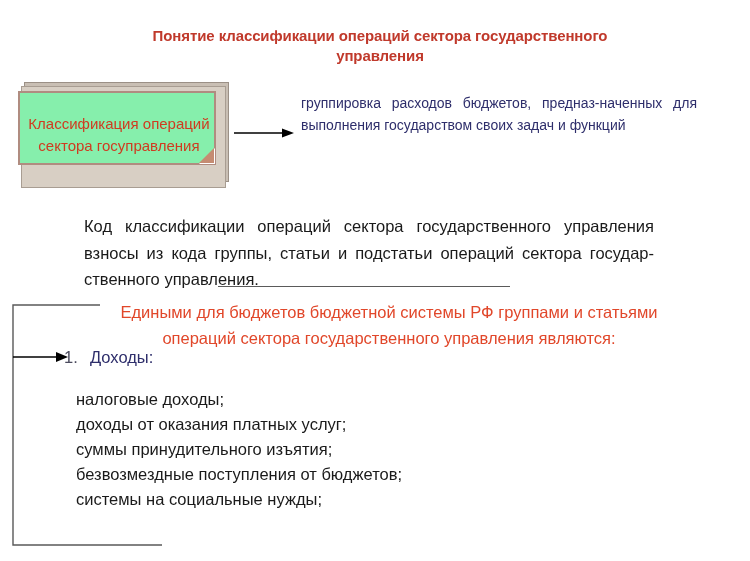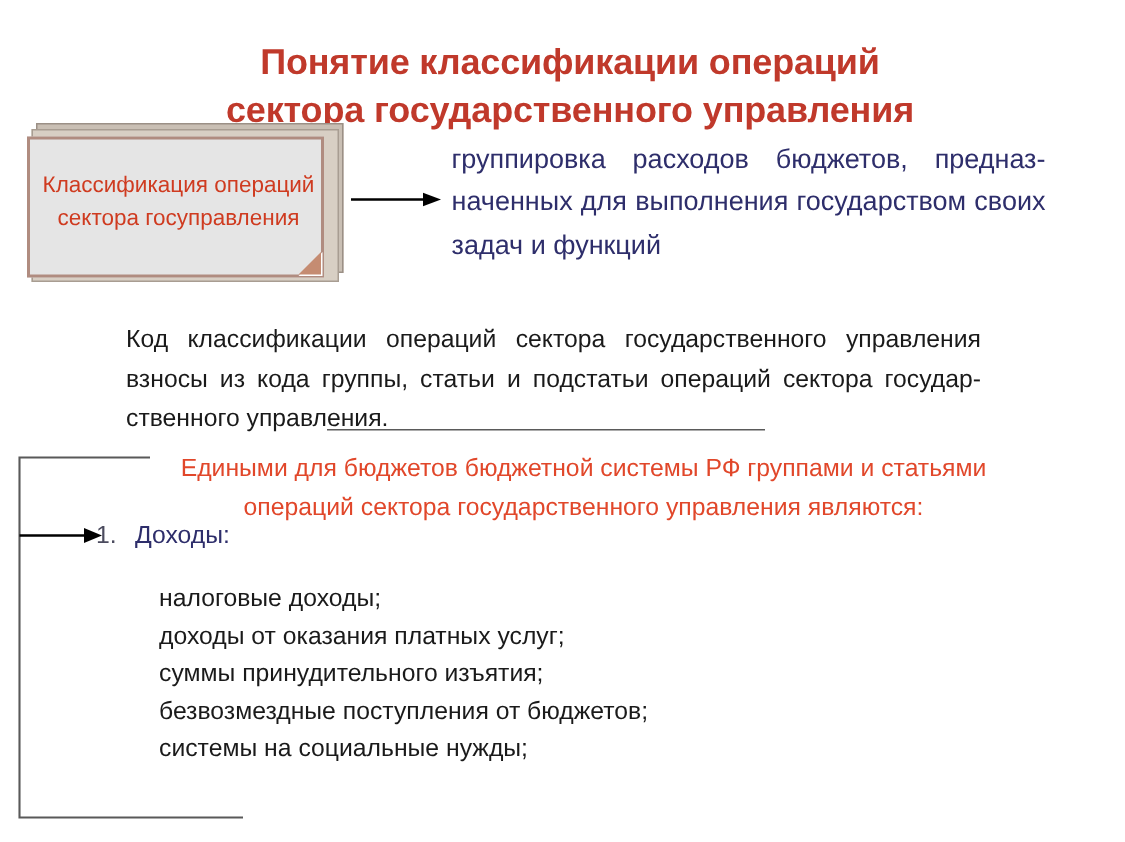--- a/index.html
+++ b/index.html
@@ -18,21 +18,21 @@
     overflow: hidden;
   }
 
   
   .title {
     position: absolute;
     left: 150px;
     top: 26px;
     width: 460px;
     text-align: center;
-    font-size: 24px;
+    font-size: 15px;
     font-weight: bold;
     line-height: 1.35;
     color: #c0392b;
     letter-spacing: -0.1px;
   }
 
   
   .card-stack {
     position: absolute;
     left: 18px;
@@ -56,22 +56,22 @@
     width: 203px;
     height: 100px;
     background: #d8cfc4;
     border: 1px solid #a89d92;
   }
   .card-front {
     position: absolute;
     left: 0px;
     top: 9px;
     width: 198px;
-    height: 94px;
-    background: #e5e5e5;
+    height: 74px;
+    background: #86efac;
     border: 2px solid #b08c80;
     box-sizing: border-box;
   }
   .card-fold {
     position: absolute;
     right: -1px;
     bottom: -1px;
     width: 0;
     height: 0;
     border-left: 16px solid transparent;
@@ -105,21 +105,21 @@
     width: 60px;
     height: 14px;
   }
 
   
   .blue-para {
     position: absolute;
     left: 301px;
     top: 92px;
     width: 396px;
-    font-size: 18px;
+    font-size: 14px;
     line-height: 1.58;
     color: #2e2e6b;
     text-align: justify;
   }
 
   
   .black-para {
     position: absolute;
     left: 84px;
     top: 213px;
@@ -173,21 +173,21 @@
     position: absolute;
     left: 90px;
     top: 348px;
     font-size: 16.5px;
     color: #2e2e6b;
   }
 
   
   .sub-list {
     position: absolute;
-    left: 106px;
+    left: 76px;
     top: 387px;
     width: 520px;
     font-size: 16.5px;
     line-height: 1.52;
     color: #1a1a1a;
   }
   .sub-list div {
     white-space: nowrap;
   }
 </style>

